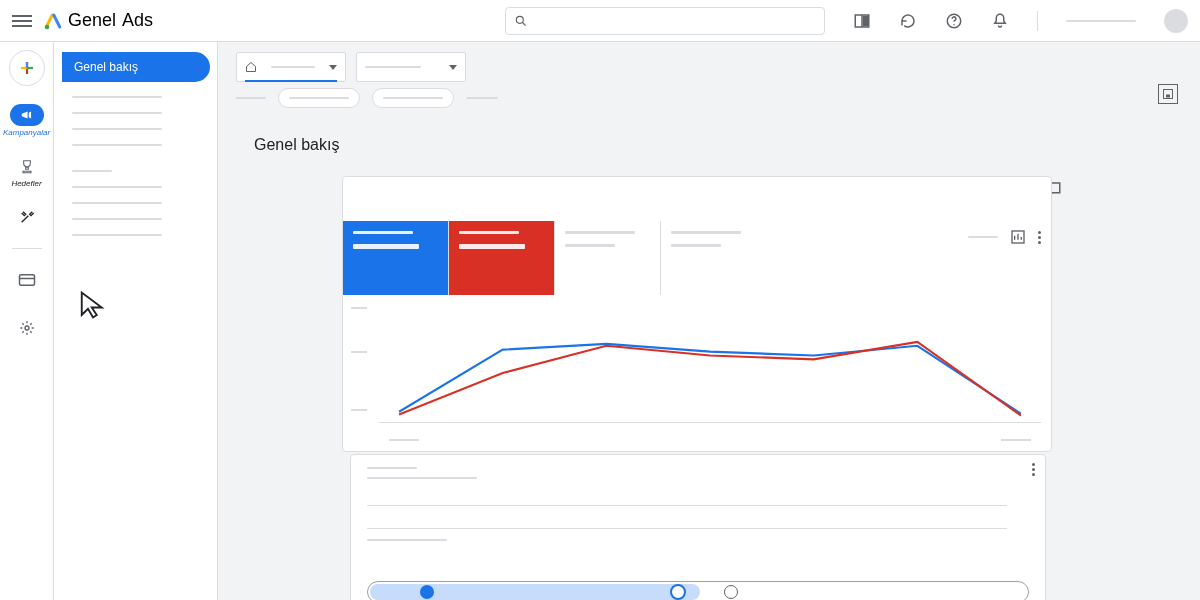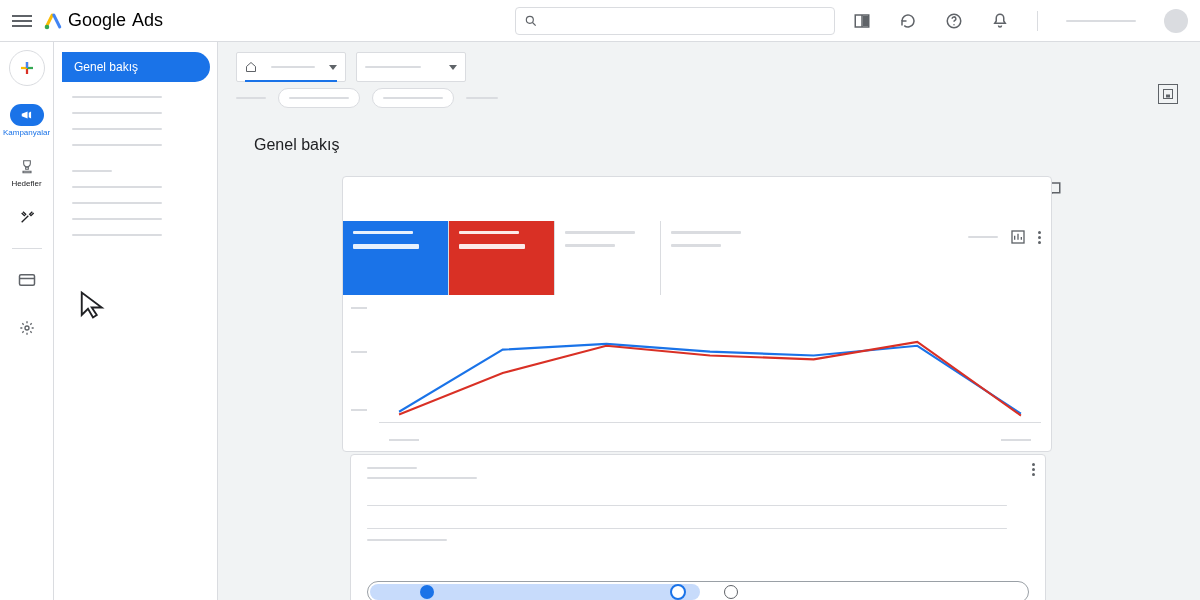--- a/index.html
+++ b/index.html
@@ -10,21 +10,21 @@
 .menu-icon div { height: 2px; background: #5f6368; margin: 3px 0; }
 .logo { display: flex; align-items: center; gap: 6px; font-size: 18px; }
 .logo-a { width: 18px; height: 18px; }
 .search { flex: 0 0 320px; margin-left: 340px; height: 28px; border: 1px solid #dadce0; border-radius: 4px; display: flex; align-items: center; padding: 0 8px; }
 .top-actions { margin-left: auto; display: flex; align-items: center; gap: 28px; }
 .top-icon { width: 18px; height: 18px; color: #5f6368; cursor: pointer; }
 .divider-v { width: 1px; height: 20px; background: #dadce0; }
 .placeholder-line { height: 2px; background: #dadce0; border-radius: 1px; }
 .avatar { width: 24px; height: 24px; border-radius: 50%; background: #dadce0; }
 
-.rail { position: absolute; left: 0; top: 42px; width: 54px; height: 558px; background: #fff; border-right: 1px solid #dadce0; display: flex; flex-direction: column; align-items: center; padding-top: 8px; gap: 18px; }
+.rail { position: absolute; left: 0; top: 42px; width: 54px; height: 558px; background: #fff; border-right: 1px solid #dadce0; display: flex; flex-direction: column; align-items: center; padding-top: 8px; gap: 18px; font-style: italic; }
 .rail-add { width: 36px; height: 36px; border-radius: 50%; border: 1px solid #dadce0; background: #fff; display: flex; align-items: center; justify-content: center; cursor: pointer; }
 .rail-item { width: 46px; display: flex; flex-direction: column; align-items: center; gap: 2px; cursor: pointer; }
 .rail-item-icon { width: 34px; height: 22px; display: flex; align-items: center; justify-content: center; }
 .rail-item.active .rail-item-icon { background: #1a73e8; border-radius: 12px; }
 .rail-item-label { font-size: 8px; color: #202124; }
 .rail-item.active .rail-item-label { color: #1a73e8; }
 .rail-sep { width: 30px; height: 1px; background: #dadce0; margin: 2px 0; }
 
 .side-nav { position: absolute; left: 54px; top: 42px; width: 164px; height: 558px; background: #fff; border-right: 1px solid #dadce0; }
 .side-pill { margin: 10px 0 14px 8px; height: 30px; width: 148px; background: #1a73e8; border-radius: 0 16px 16px 0; color: #fff; display: flex; align-items: center; padding-left: 12px; font-size: 12px; cursor: pointer; }
@@ -84,21 +84,21 @@
       <div></div>
       <div></div>
       <div></div>
     </div>
   <div class="logo">
     <svg class="logo-a" viewBox="0 0 24 24">
       <path d="M3 20 L11 4" stroke="#fbbc04" stroke-width="4" stroke-linecap="round"></path>
       <path d="M13 4 L21 20" stroke="#4285f4" stroke-width="4" stroke-linecap="round"></path>
       <circle cx="4" cy="20" r="3" fill="#34a853"></circle>
     </svg>
-    <span>Google</span>
+    <span>Genel</span>
     <span>Ads</span>
   </div>
   <div class="search">
     <svg width="14" height="14" viewBox="0 0 24 24">
         <circle cx="10" cy="10" r="6" fill="none" stroke="#5f6368" stroke-width="2"></circle>
         <line x1="15" y1="15" x2="20" y2="20" stroke="#5f6368" stroke-width="2"></line>
       </svg>
     <input style="border: none; outline: none; flex: 1 1 0%; margin-left: 6px; font-size: 12px;" placeholder="">
   </div>
   <div class="top-actions">

